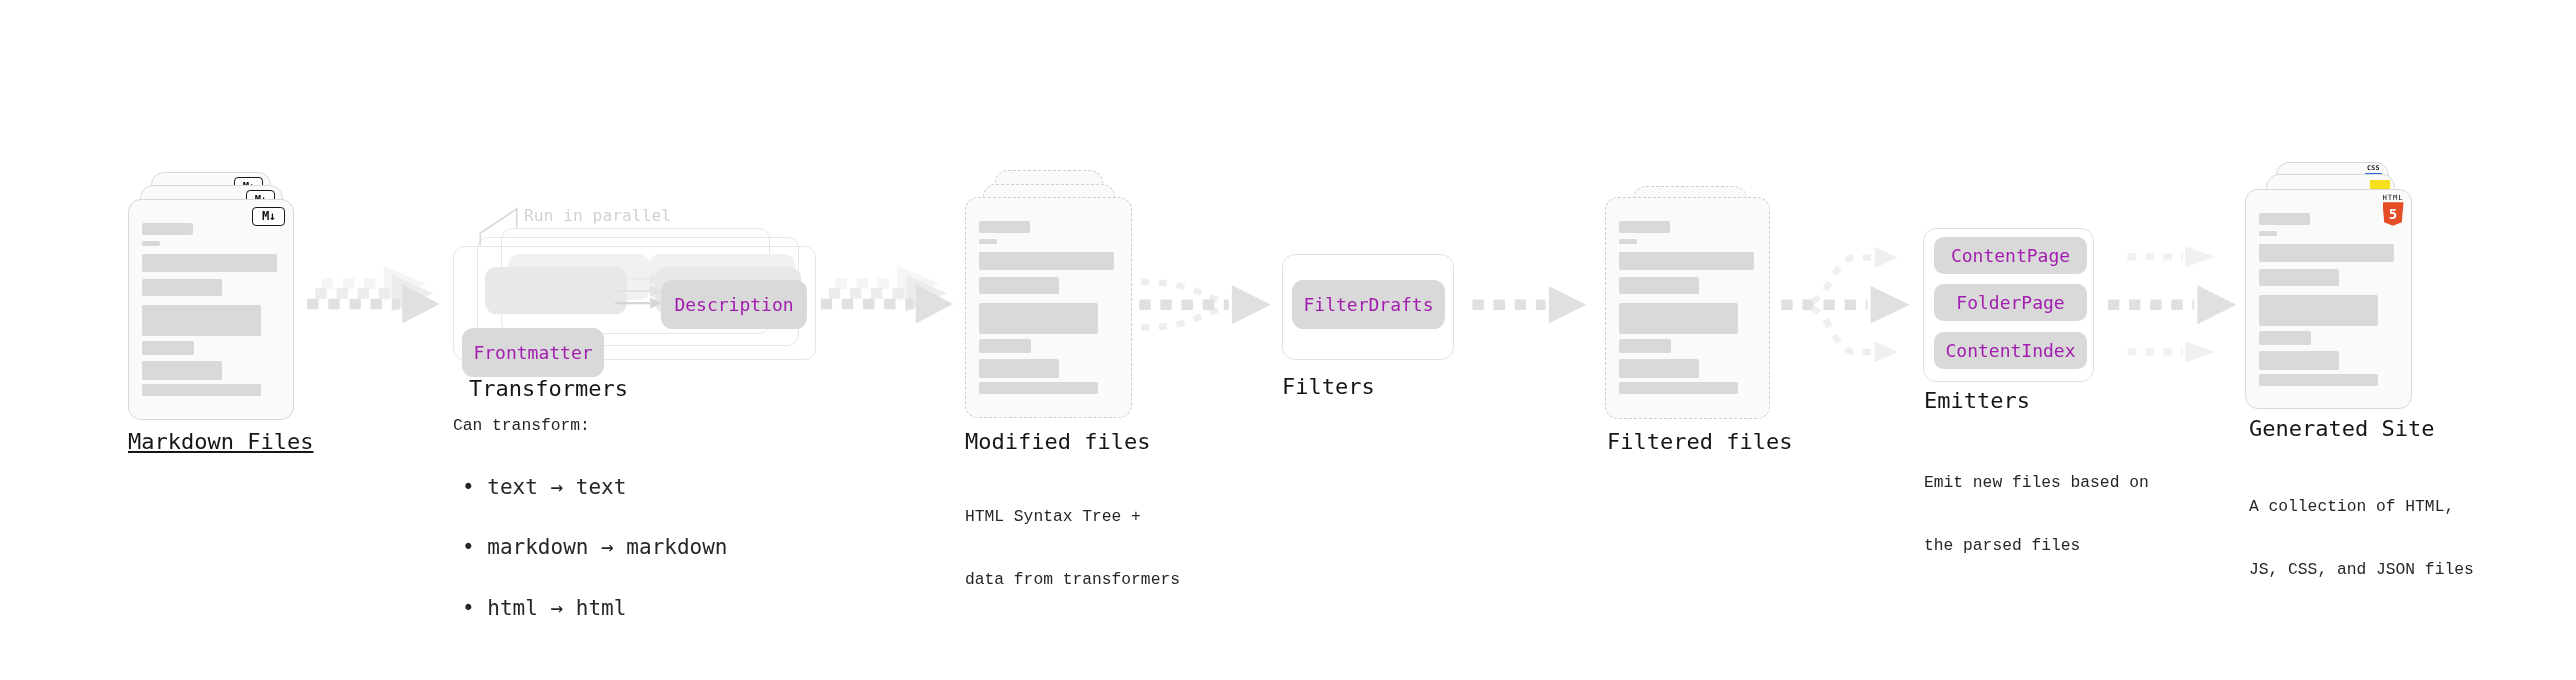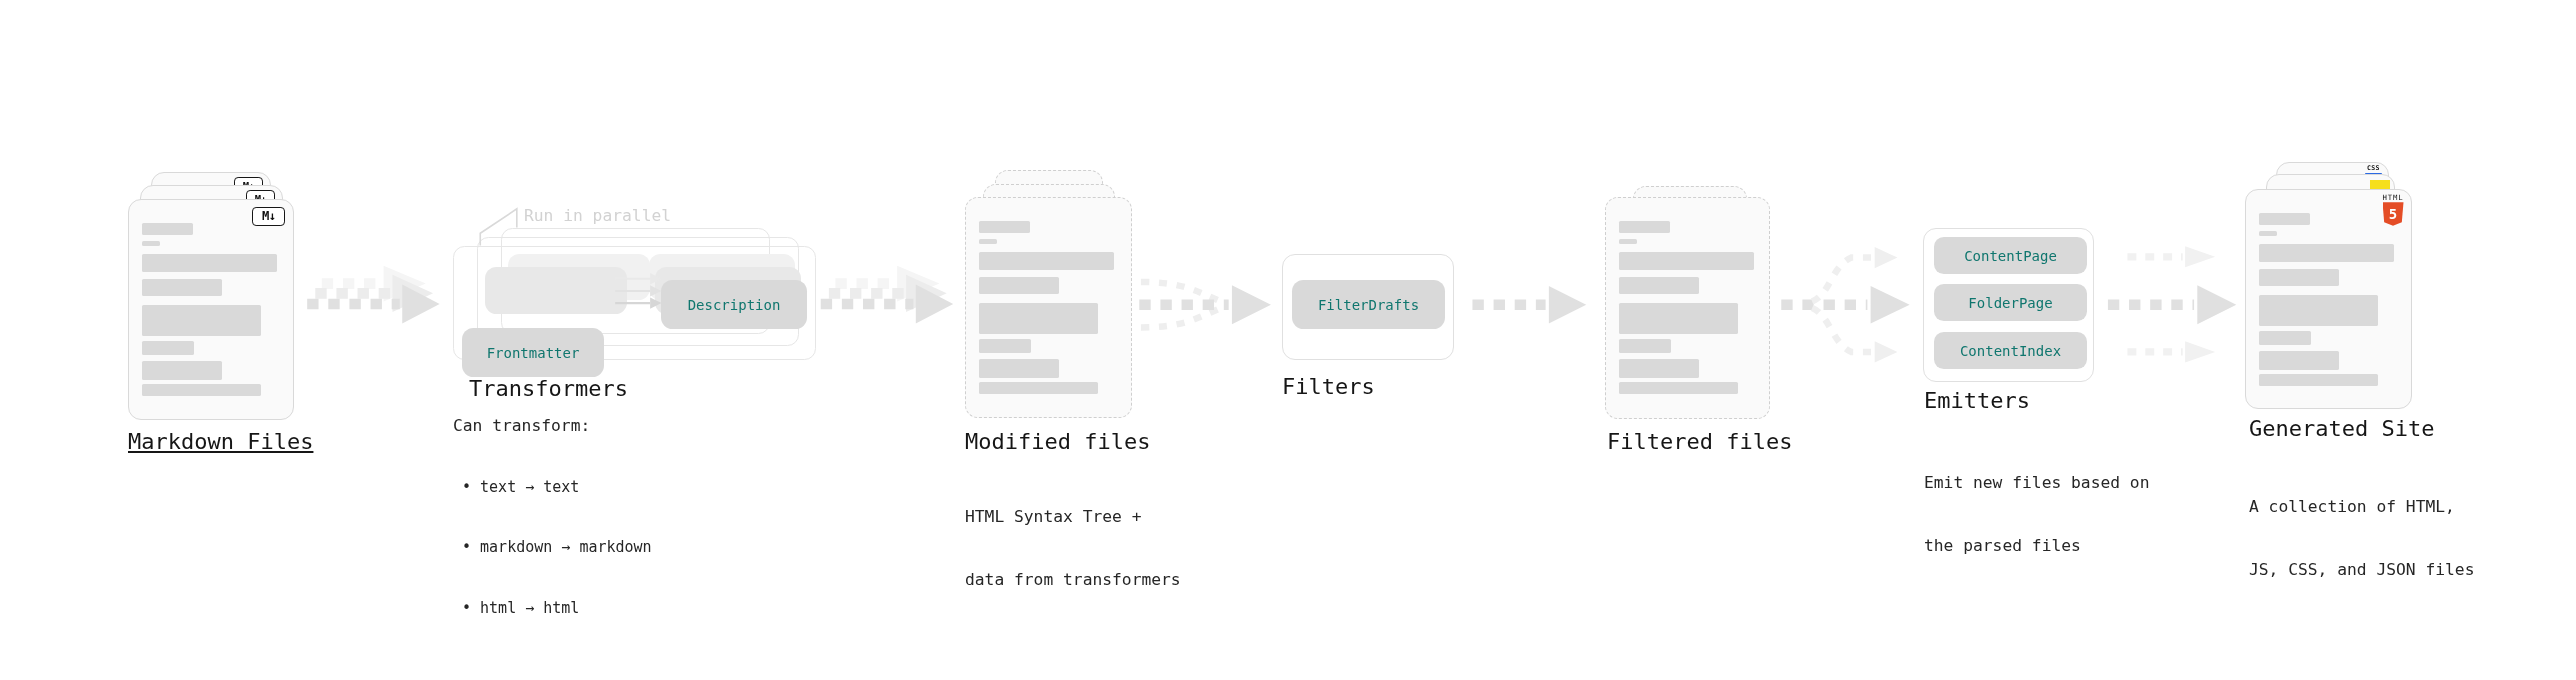--- a/index.html
+++ b/index.html
@@ -13,25 +13,25 @@
   .bar{position:absolute;left:13px;background:#d9d9d9;border-radius:1.6px;}
   .b1{top:23px;width:51px;height:12.2px}
   .b2{top:41px;width:18px;height:4.9px}
   .b3{top:54px;width:135px;height:18px}
   .b4{top:79px;width:80px;height:17px}
   .b5{top:105px;width:119px;height:31px}
   .b6{top:141px;width:52px;height:14px}
   .b7{top:161px;width:80px;height:18.7px}
   .b8{top:184px;width:119px;height:12.2px}
   .heading{position:absolute;font-size:22px;line-height:24.4px;color:#161616;white-space:pre;}
-  .caption{position:absolute;font-size:16.3px;line-height:21px;color:#262626;white-space:pre;}
+  .caption{position:absolute;font-size:16.3px;line-height:21px;color:#262626;white-space:pre;font-family:Liberation Mono, monospace;}
   .caption span{display:block;}
-  .bullets{position:absolute;font-size:15px;line-height:20.3px;color:#262626;white-space:pre;}
+  .bullets{position:absolute;font-size:21px;line-height:20.3px;color:#262626;white-space:pre;}
   .bullets span{display:block;}
-  .chip{position:absolute;background:#d9d9d9;border-radius:11.4px;display:flex;align-items:center;justify-content:center;font-size:14px;color:#0f766e;}
+  .chip{position:absolute;background:#d9d9d9;border-radius:11.4px;display:flex;align-items:center;justify-content:center;font-size:18px;color:#a21caf;}
   .chip.small{border-radius:9.8px;}
   .ghost{position:absolute;border-radius:11.4px;}
   .obox{position:absolute;border:1.6px solid #e6e6e6;border-radius:11.4px;background:transparent;}
   .runlabel{position:absolute;font-size:16.3px;color:#d2d2d2;white-space:pre;}
   .md-badge{position:absolute;top:6.5px;right:8.1px;width:32.5px;height:19.5px;background:#fff;border:1.6px solid #161616;border-radius:4.1px;color:#111;font-weight:bold;font-size:12.2px;display:flex;align-items:center;justify-content:center;letter-spacing:-0.8px;}
   .md-badge.mini{top:4.1px;right:7.3px;width:29px;height:18px;font-size:10.6px;}
   .html5{position:absolute;top:4.1px;right:6.5px;width:23px;text-align:center;}
   .html5 .t{font-size:7.3px;font-weight:normal;letter-spacing:0.8px;color:#111;line-height:7.3px;}
   .html5 .shield{width:21px;height:23.6px;margin:0.8px auto 0;background:#e44d26;clip-path:polygon(0 0,100% 0,92% 85%,50% 100%,8% 85%);color:#fff;font-size:14px;font-weight:bold;display:flex;align-items:center;justify-content:center;}
   .css-badge{position:absolute;top:2.4px;right:6.5px;width:16.3px;text-align:center;}

